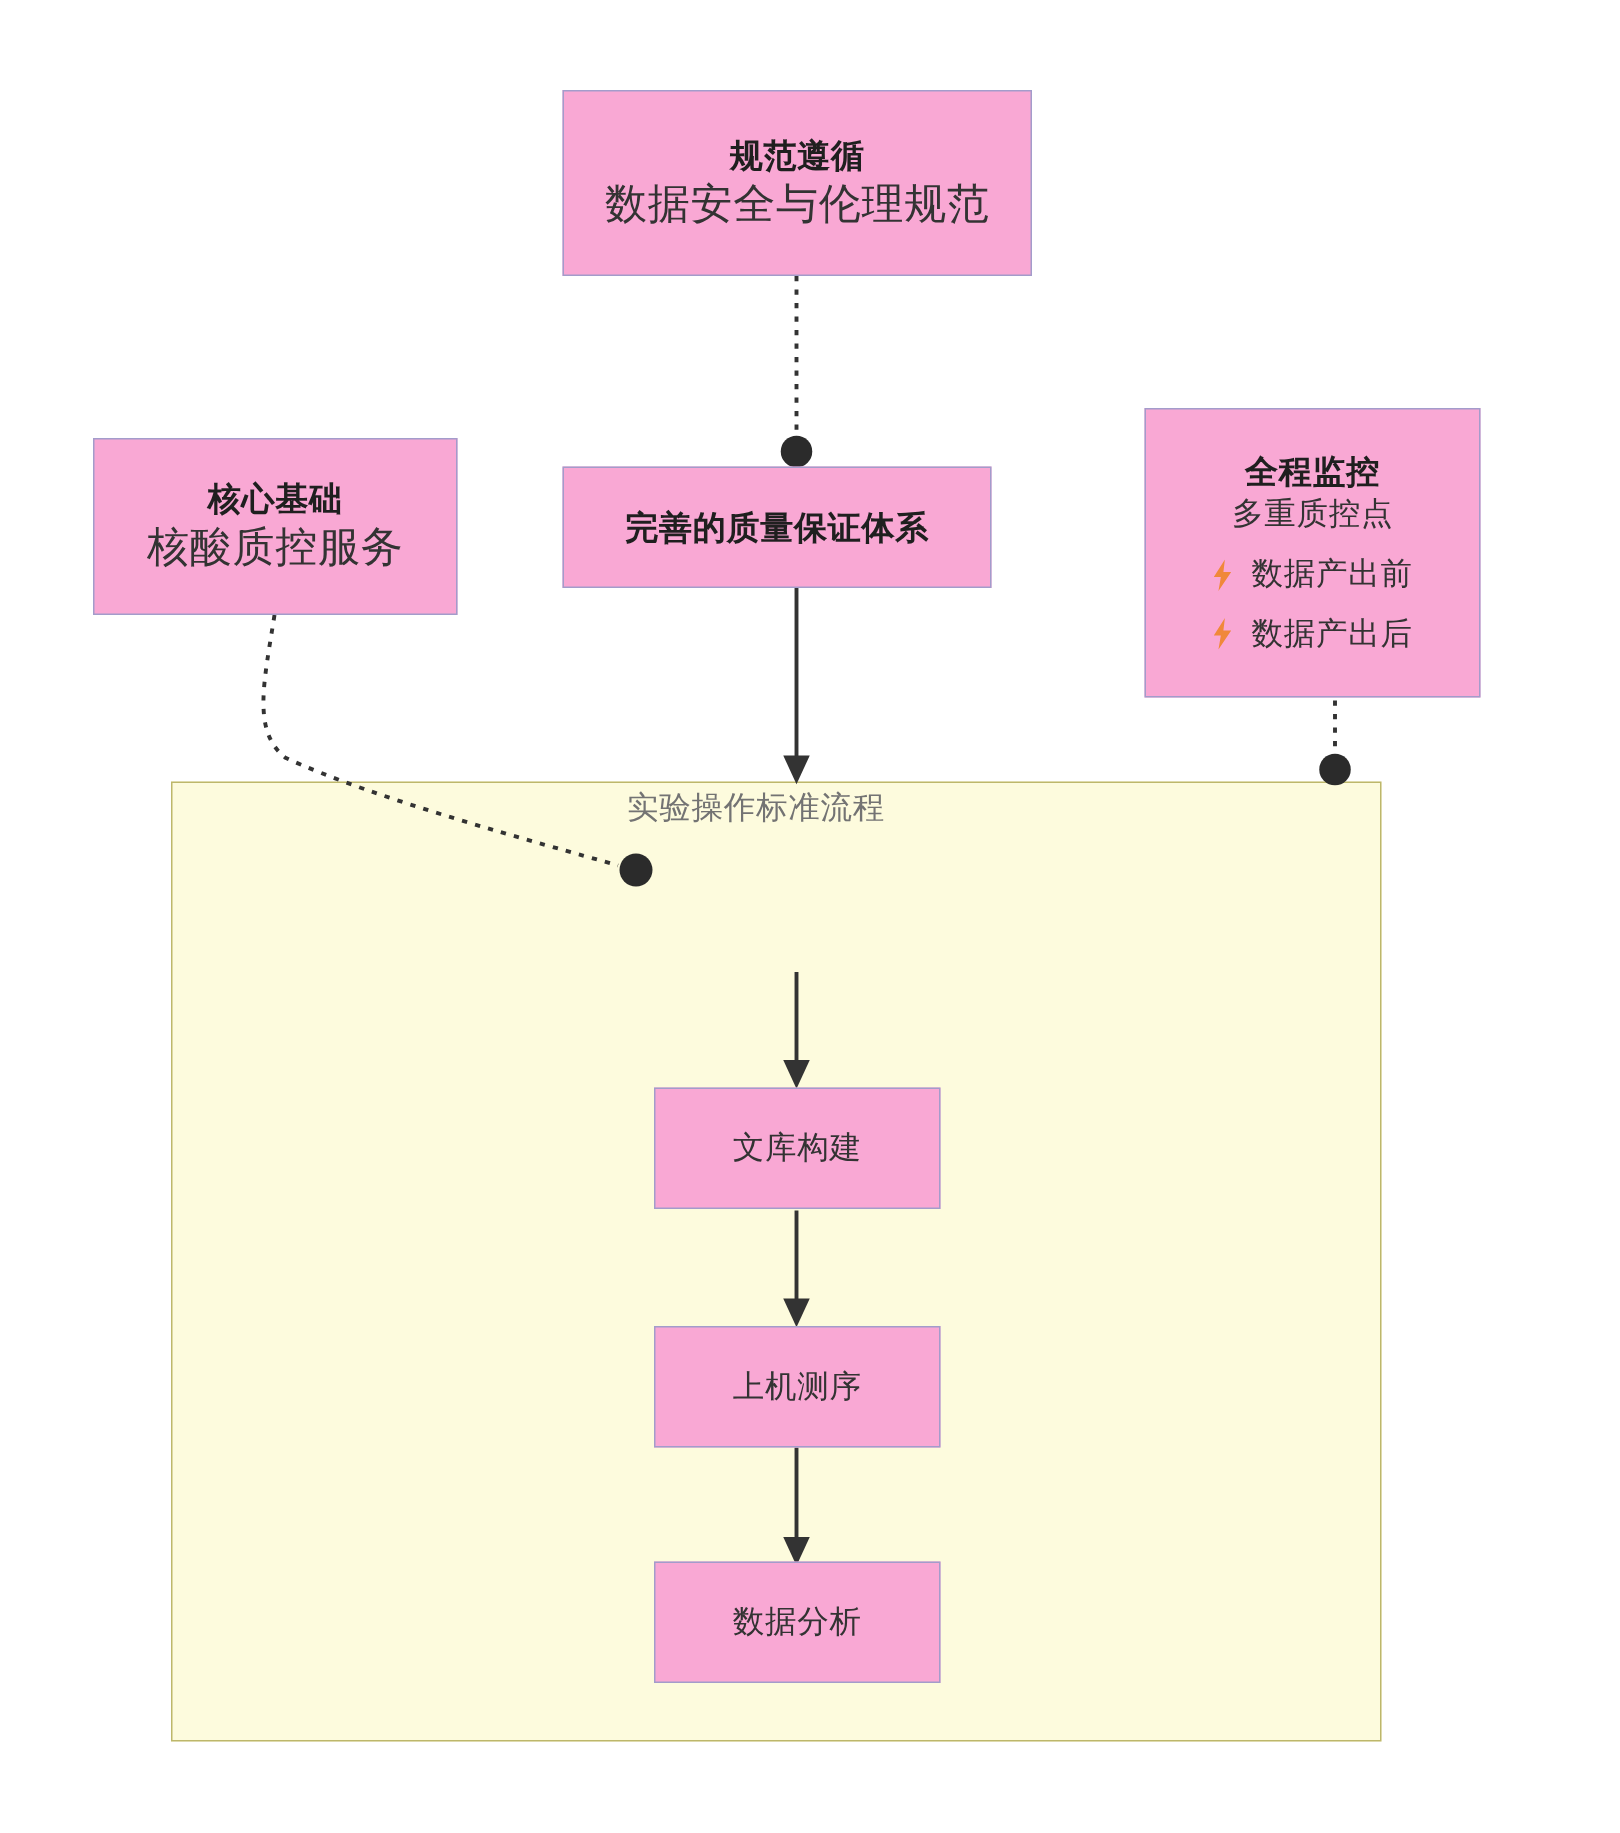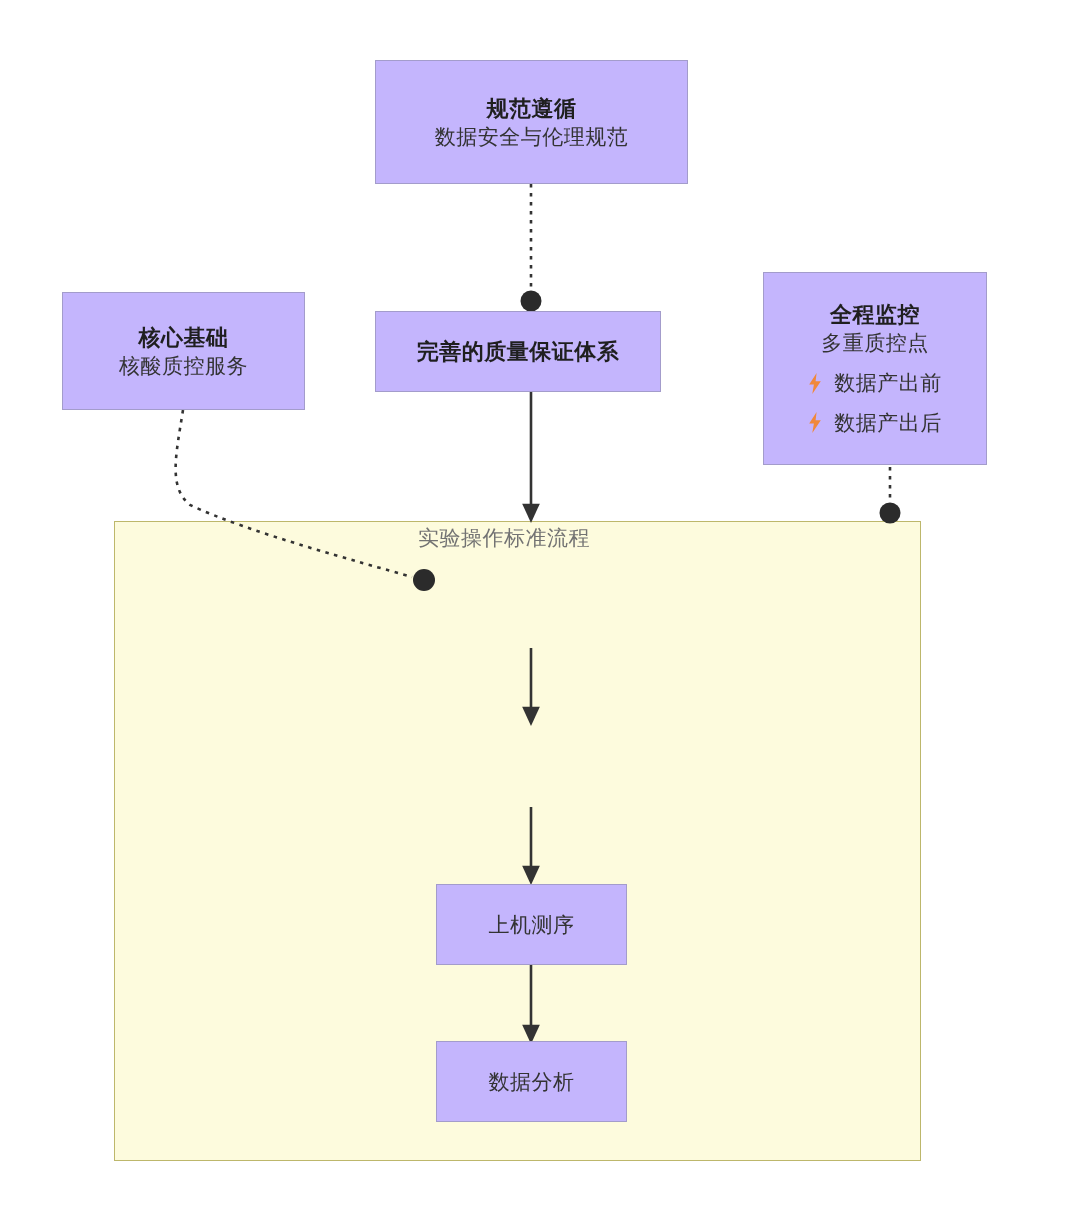--- a/index.html
+++ b/index.html
@@ -43,39 +43,39 @@
     font-size: 21px;
     color: #737373;
     white-space: nowrap;
     z-index: 3;
     letter-spacing: 0.5px;
   }
 
   
   .node {
     position: absolute;
-    background: #c4b5fd;
+    background: #f9a8d4;
     border: 1.4px solid #a39ccb;
     box-sizing: border-box;
     display: flex;
     flex-direction: column;
     align-items: center;
     justify-content: center;
     z-index: 2;
     text-align: center;
     line-height: 1.32;
   }
   .node .title {
     font-weight: bold;
     font-size: 22px;
     color: #1f1f1f;
     letter-spacing: 0.5px;
   }
   .node .sub {
-    font-size: 21px;
+    font-size: 28px;
     color: #333333;
     letter-spacing: 0.5px;
   }
   .node .single {
     font-weight: bold;
     font-size: 22px;
     color: #1f1f1f;
     letter-spacing: 0.5px;
   }
   .node .plain {
@@ -175,20 +175,23 @@
       </span>
       <span>数据产出后</span>
     </div>
   </div>
 
   <div class="node" style="left:375px; top:311px; width:286px; height:81px;">
     <div class="single">完善的质量保证体系</div>
   </div>
 
 
+  <div class="node" style="left:436px; top:725px; width:191px; height:81px;">
+    <div class="plain">文库构建</div>
+  </div>
 
   <div class="node" style="left:436px; top:884px; width:191px; height:81px;">
     <div class="plain">上机测序</div>
   </div>
 
   <div class="node" style="left:436px; top:1041px; width:191px; height:81px;align-items:center;">
     <div class="plain">数据分析</div>
   </div>
 
 </div>

